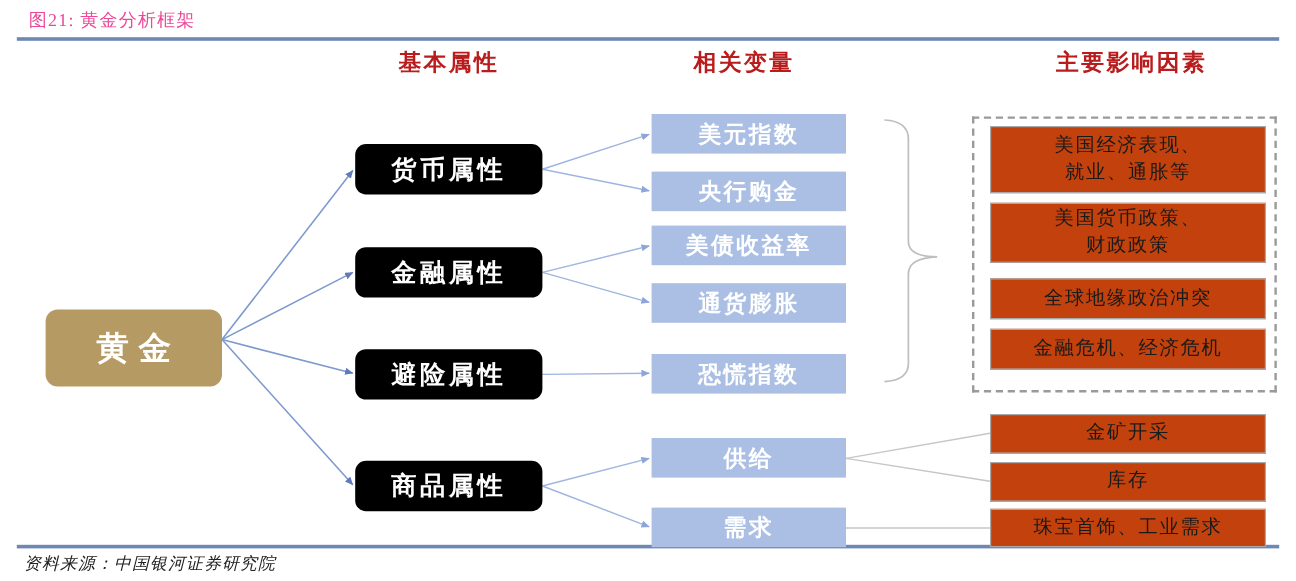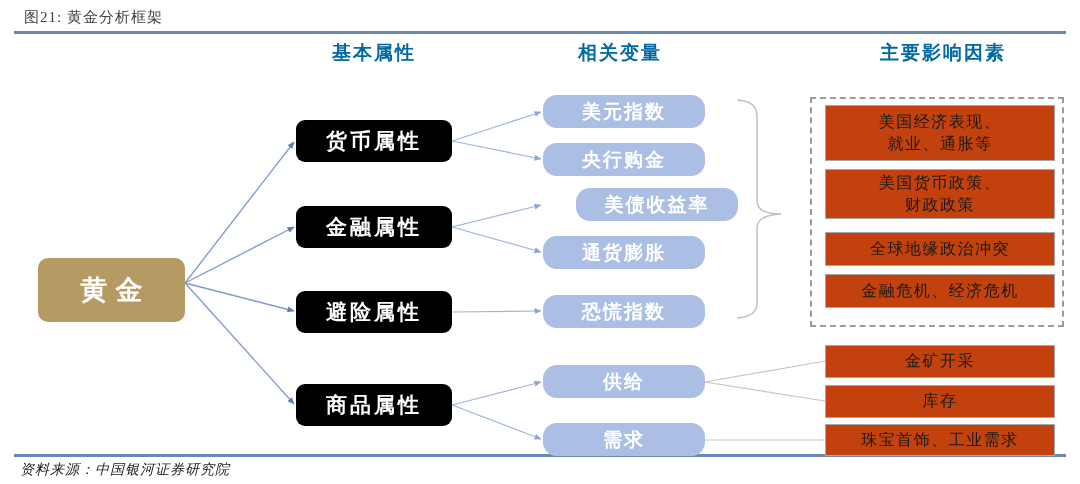--- a/index.html
+++ b/index.html
@@ -1,50 +1,50 @@
 <!DOCTYPE html>
 <html><head>
 <meta charset="utf-8">
 <style>
   html,body{margin:0;padding:0;background:#fff;}
   .page{
     position:relative;width:1080px;height:484px;background:#fff;overflow:hidden;
     font-family:"Liberation Serif","DejaVu Serif",serif;
   }
   .fig-title{
-    position:absolute;left:24px;top:8px;font-size:15px;color:#404040;letter-spacing:1px;
+    position:absolute;left:24px;top:8px;font-size:15px;color:#ec4899;letter-spacing:1px;
   }
   .rule{position:absolute;left:14px;width:1052px;height:3px;background:#6E88B4;}
   .rule-top{top:31px;}
   .rule-bottom{top:454px;}
   .col-header{
-    position:absolute;top:42px;height:22px;font-size:19px;font-weight:700;color:#0369a1;
+    position:absolute;top:42px;height:22px;font-size:19px;font-weight:700;color:#b91c1c;
     letter-spacing:2px;text-align:center;line-height:22px;
   }
   .col-basic{left:296px;width:156px;}
   .col-vars{left:530px;width:180px;}
   .col-factors{left:830px;width:226px;}
   .node{
     position:absolute;display:flex;align-items:center;justify-content:center;
-    color:#fff;font-weight:700;z-index:2;box-sizing:border-box;border-radius:14px;
+    color:#fff;font-weight:700;z-index:2;box-sizing:border-box;
   }
   .root-node{
     left:38px;top:258px;width:147px;height:64px;border-radius:10px;background:#B69A63;
     font-size:27px;letter-spacing:8px;padding-left:8px;
   }
   .attr-node{
     left:296px;width:156px;height:42px;border-radius:9px;background:#000000;
     font-size:21px;letter-spacing:3px;
   }
   .attr-0{top:120px;} .attr-1{top:206px;} .attr-2{top:291px;} .attr-3{top:384px;}
   .var-node{
     left:543px;width:162px;height:33px;background:#ABBFE4;
     font-size:19px;letter-spacing:2px;
   }
-  .var-0{top:95px;} .var-1{top:143px;text-align:center;} .var-2{top:188px;margin-left:33px;} .var-3{top:236px;}
+  .var-0{top:95px;} .var-1{top:143px;text-align:center;} .var-2{top:188px;} .var-3{top:236px;}
   .var-4{top:295px;} .var-5{top:365px;} .var-6{top:423px;}
   .dashed-group{
     position:absolute;left:810px;top:97px;width:254px;height:230px;
     border:2px dashed #9a9a9a;box-sizing:border-box;z-index:1;
   }
   .factor-box{
     position:absolute;left:825px;width:230px;background:#c2410c;border:1px solid #a8a8a8;
     box-sizing:border-box;display:flex;align-items:center;justify-content:center;
     font-size:16px;color:#1a1a1a;letter-spacing:1.5px;text-align:center;
     white-space:pre-line;line-height:1.4;z-index:2;

